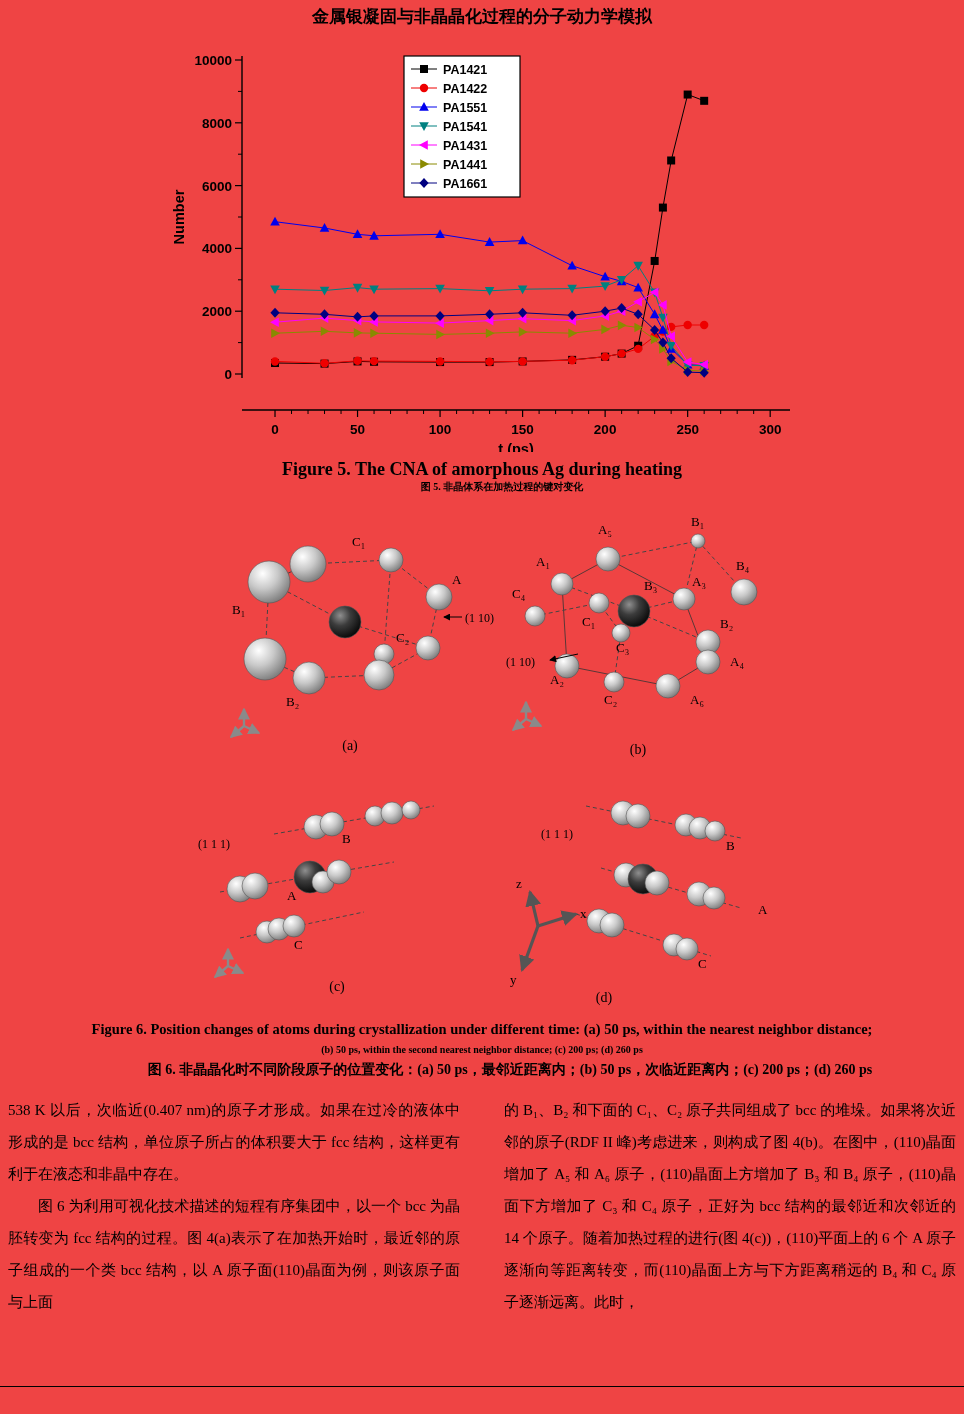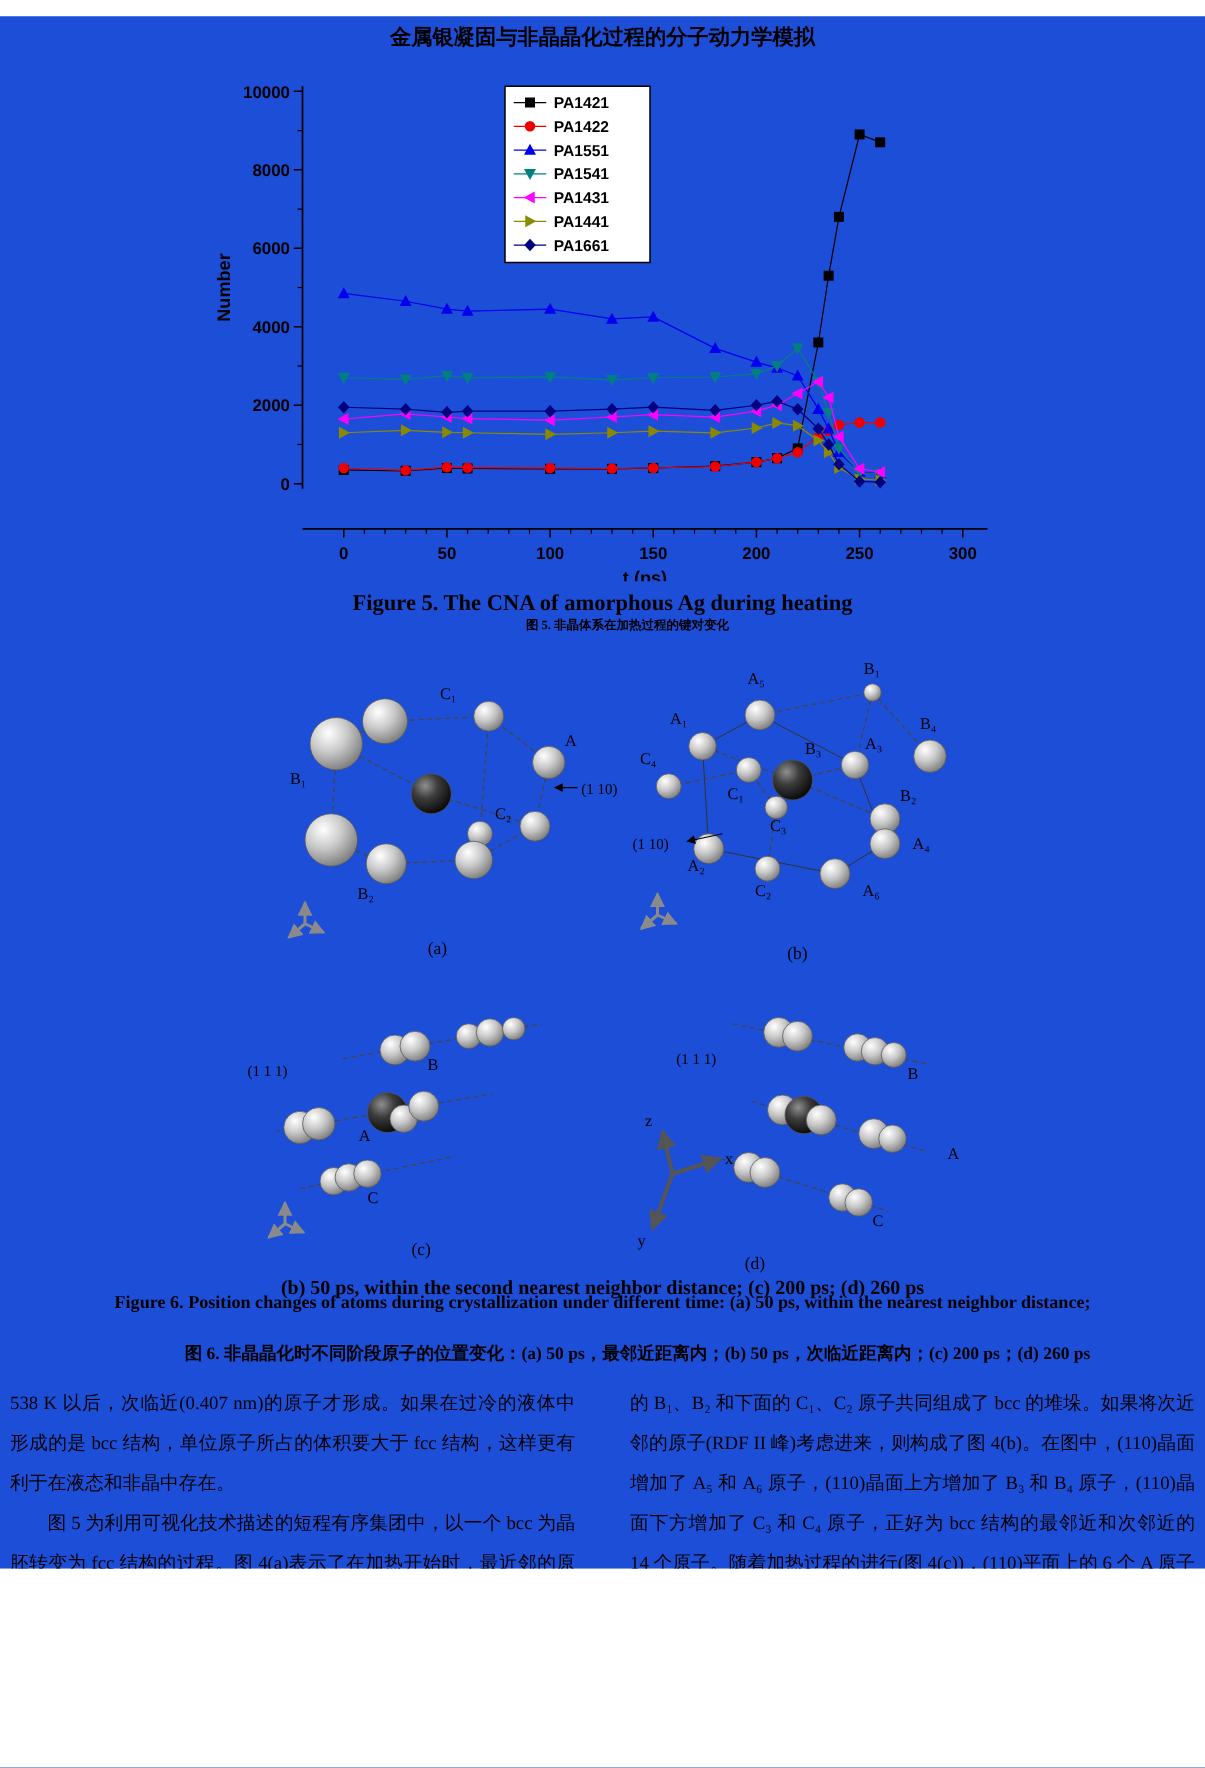--- a/index.html
+++ b/index.html
@@ -1,28 +1,28 @@
 <!DOCTYPE html>
 <html><head>
 <meta charset="utf-8">
 <style>
   html,body{margin:0;padding:0;background:#fff;}
-  .page{position:relative;width:964px;height:1242px;background:#1d4ed8;color:#000;
-        font-family:"Liberation Serif",serif;overflow:hidden;margin-top:13px;}
+  .page{position:relative;width:964px;height:1414px;background:#ef4444;color:#000;
+        font-family:"Liberation Serif",serif;overflow:hidden;}
   .header-title{position:absolute;top:5px;left:0;width:100%;text-align:center;
         font-size:17px;font-weight:bold;}
   .chart-wrap{position:absolute;left:158px;top:44px;width:660px;height:408px;}
   .tick{font:bold 13.5px "Liberation Sans",sans-serif;fill:#000;}
   .axlbl{font:bold 14.5px "Liberation Sans",sans-serif;fill:#000;}
   .leg{font:bold 12.5px "Liberation Sans",sans-serif;fill:#000;}
   .fig-caption{position:absolute;left:0;width:100%;text-align:center;font-weight:bold;}
   #fig5-cap-en{top:459px;font-size:18px;}
   #fig5-cap-zh{top:480px;font-size:10px;padding-left:20px;}
   #fig6-cap-1{top:1021px;font-size:14.5px;}
-  #fig6-cap-2{top:1009px;font-size:16px;}
+  #fig6-cap-2{top:1044px;font-size:10px;}
   #fig6-cap-zh{top:1061px;font-size:14px;padding-left:28px;}
   .panel{position:absolute;}
   .dash{fill:none;stroke:#444;stroke-width:1;stroke-dasharray:4 3;}
   .solid{fill:none;stroke:#333;stroke-width:.8;}
   .plbl{font-family:"Liberation Serif",serif;font-size:13px;fill:#000;}
   .plane{font-family:"Liberation Serif",serif;font-size:12px;fill:#000;}
   .ptag{font-family:"Liberation Serif",serif;font-size:14px;fill:#000;}
   .col{position:absolute;top:1094px;width:452px;font-size:15px;line-height:32px;
        text-align:justify;}
   .col p{margin:0;}
@@ -407,21 +407,21 @@
     <text class="plbl" x="24" y="198">y</text>
     <text class="ptag" x="118" y="216" text-anchor="middle">(d)</text>
   </svg>
 
   <div class="fig-caption" id="fig6-cap-1">Figure 6. Position changes of atoms during crystallization under different time: (a) 50 ps, within the nearest neighbor distance;</div>
   <div class="fig-caption" id="fig6-cap-2">(b) 50 ps, within the second nearest neighbor distance; (c) 200 ps; (d) 260 ps</div>
   <div class="fig-caption" id="fig6-cap-zh">图 6. 非晶晶化时不同阶段原子的位置变化：(a) 50 ps，最邻近距离内；(b) 50 ps，次临近距离内；(c) 200 ps；(d) 260 ps</div>
 
   <div class="col" id="col-left">
     <p>538 K 以后，次临近(0.407 nm)的原子才形成。如果在过冷的液体中形成的是 bcc 结构，单位原子所占的体积要大于 fcc 结构，这样更有利于在液态和非晶中存在。</p>
-    <p class="indent">图 5 为利用可视化技术描述的短程有序集团中，以一个 bcc 为晶胚转变为 fcc 结构的过程。图 4(a)表示了在加热开始时，最近邻的原子组成的一个类 bcc 结构，以 A 原子面(110)晶面为例，则该原子面与上面</p>
+    <p class="indent">图 6 为利用可视化技术描述的短程有序集团中，以一个 bcc 为晶胚转变为 fcc 结构的过程。图 4(a)表示了在加热开始时，最近邻的原子组成的一个类 bcc 结构，以 A 原子面(110)晶面为例，则该原子面与上面</p>
   </div>
   <div class="col" id="col-right">
     <p>的 B₁、B₂ 和下面的 C₁、C₂ 原子共同组成了 bcc 的堆垛。如果将次近邻的原子(RDF II 峰)考虑进来，则构成了图 4(b)。在图中，(110)晶面增加了 A₅ 和 A₆ 原子，(110)晶面上方增加了 B₃ 和 B₄ 原子，(110)晶面下方增加了 C₃ 和 C₄ 原子，正好为 bcc 结构的最邻近和次邻近的 14 个原子。随着加热过程的进行(图 4(c))，(110)平面上的 6 个 A 原子逐渐向等距离转变，而(110)晶面上方与下方距离稍远的 B₄ 和 C₄ 原子逐渐远离。此时，</p>
   </div>
 
   <div class="footer-rule"></div>
 
 </div>
 
 </body></html>

